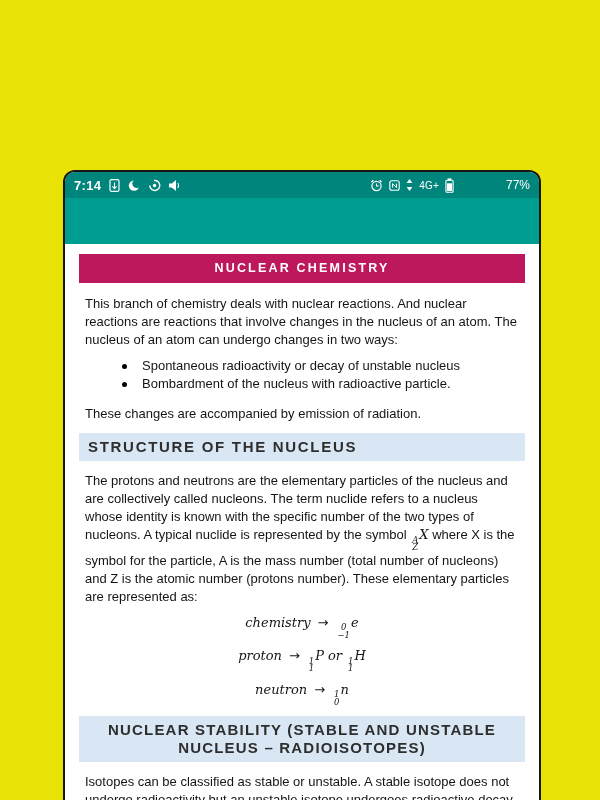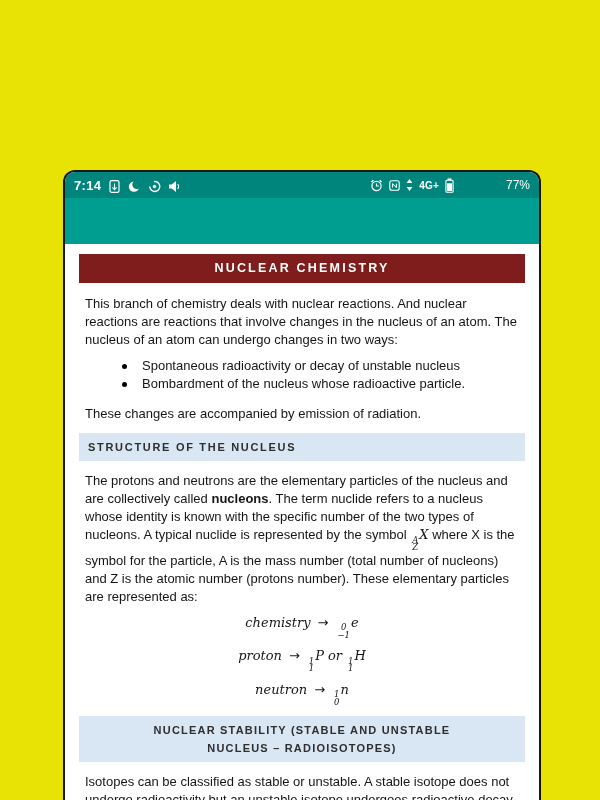--- a/index.html
+++ b/index.html
@@ -11,56 +11,56 @@
     position:absolute;left:63px;top:170px;width:478px;height:630px;
     border:2px solid #161616;border-bottom:none;border-radius:12px 12px 0 0;
     overflow:hidden;background:#fff;box-sizing:border-box;
     display:flex;flex-direction:column;
   }
   
   .status-bar{
     height:26px;min-height:26px;background:#00857C;color:#fff;
     display:flex;align-items:center;padding:0 9px;box-sizing:border-box;
   }
-  .sb-left{display:flex;align-items:flex-end;gap:7px;}
+  .sb-left{display:flex;align-items:center;gap:7px;}
   .sb-time{font-size:13px;font-weight:700;letter-spacing:.3px;}
   .sb-spacer{flex:1;}
   .sb-right{display:flex;align-items:center;gap:6px;}
-  .sb-net{font-size:10px;font-weight:700;letter-spacing:.2px;}
+  .sb-net{font-size:10px;font-weight:400;letter-spacing:.2px;}
   .sb-pct{font-size:12px;margin-left:46px;}
   .sb-icon{display:inline-flex;align-items:center;}
   
   .toolbar{height:46px;min-height:46px;background:#009E90;}
   
   .page{
     flex:1;background:#fff;overflow:hidden;color:#151515;
     font-size:13px;line-height:18px;
   }
   .doc-title{
-    margin:10px 14px 0;background:#7f1d1d;color:#fff;text-align:center;
+    margin:10px 14px 0;background:#be185d;color:#fff;text-align:center;
     font-weight:700;font-size:12.5px;letter-spacing:2.2px;padding:5px 0 6px;
   }
   .para{margin:12px 20px 0;}
   .p2{margin-top:11px;}
   .after{}
   .p3{margin-top:11px;}
   .bullets{margin:8px 20px 0 0;}
   .bullet-row{display:flex;}
   .bullet-dot{
     width:5px;height:5px;border-radius:50%;background:#000;
     margin:7px 15px 0 57px;flex:0 0 auto;
   }
   .bullet-text{flex:1;}
   .sec{
     margin:10px 14px 0;background:#D9E6F3;color:#2E2E2E;font-weight:700;
-    font-size:11px;
+    font-size:15px;
   }
   .sec1{padding:5px 9px;letter-spacing:1.7px;}
   .sec2{padding:5px 10px;letter-spacing:1.2px;text-align:center;line-height:18px;}
-  b{font-weight:700;margin-top:18px;}
+  b{font-weight:400;margin-top:18px;}
   
   .math{font-family:"DejaVu Serif",serif;font-style:italic;}
   .eqs{margin-top:2px;text-align:center;font-size:13px;}
   .eq{margin:8px 0;line-height:17px;}
   .eq .arrow{font-style:normal;margin:0 7px;font-family:"DejaVu Sans",sans-serif;}
   .stack{
     display:inline-flex;flex-direction:column;align-items:center;
     font-size:8.5px;line-height:7.5px;vertical-align:-3.5px;
     margin:0 1px 0 2px;font-style:italic;font-family:"DejaVu Serif",serif;
   }
@@ -142,21 +142,21 @@
 
     <p class="para p1">This branch of chemistry deals with nuclear reactions. And nuclear reactions are reactions that involve changes in the nucleus of an atom. The nucleus of an atom can undergo changes in two ways:</p>
 
     <div class="bullets">
       <div class="bullet-row">
         <span class="bullet-dot"></span>
         <span class="bullet-text">Spontaneous radioactivity or decay of unstable nucleus</span>
       </div>
       <div class="bullet-row">
         <span class="bullet-dot"></span>
-        <span class="bullet-text">Bombardment of the nucleus whose radioactive particle.</span>
+        <span class="bullet-text">Bombardment of the nucleus with radioactive particle.</span>
       </div>
     </div>
 
     <p class="para after">These changes are accompanied by emission of radiation.</p>
 
     <div class="sec sec1">STRUCTURE OF THE NUCLEUS</div>
 
     <p class="para p2"><span>The protons and neutrons are the elementary particles of the nucleus and are collectively called </span><b>nucleons</b><span>. The term nuclide refers to a nucleus whose identity is known with the specific number of the two types of nucleons. A typical nuclide is represented by the symbol </span><span class="math"><span class="stack">
             <span>A</span>
             <span>Z</span>

